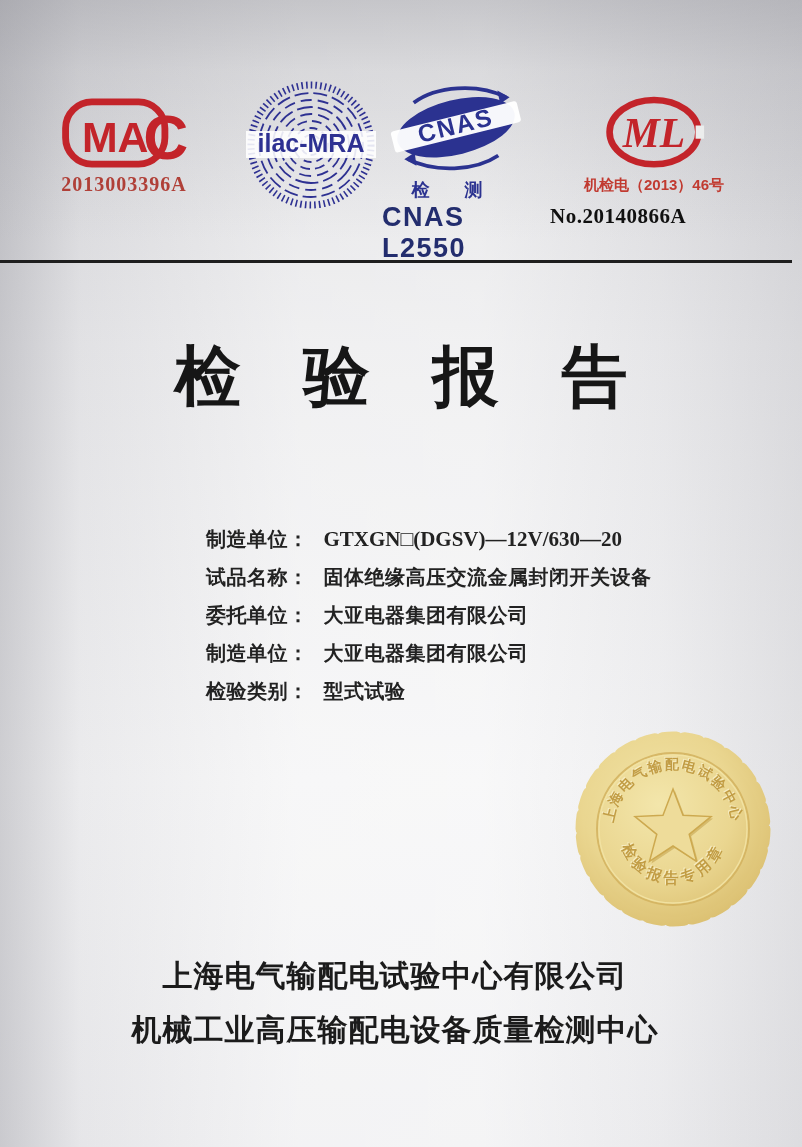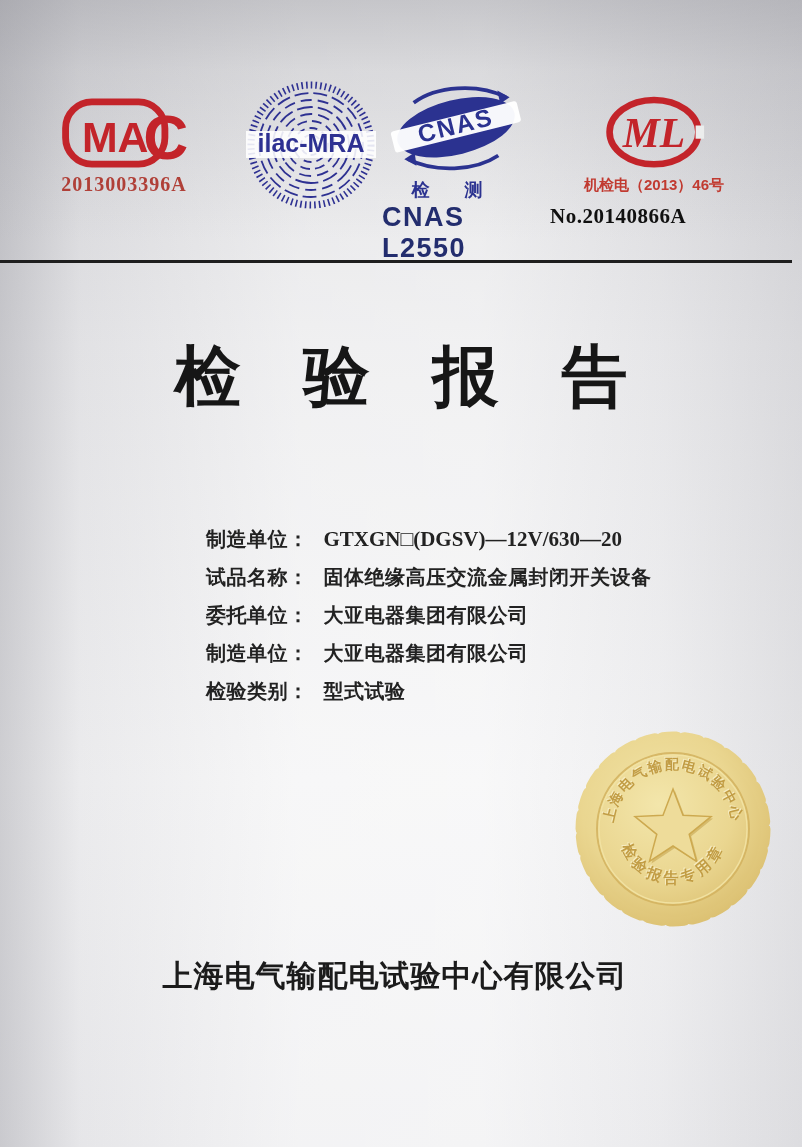--- a/index.html
+++ b/index.html
@@ -163,14 +163,15 @@
       <text font-size="15" font-weight="bold" letter-spacing="4" fill="#f6ecc2" transform="translate(-1,-1)">
         <textPath href="#arcBot" startOffset="50%" text-anchor="middle">检验报告专用章</textPath>
       </text>
       <text font-size="15" font-weight="bold" letter-spacing="4" fill="#c29d45">
         <textPath href="#arcBot" startOffset="50%" text-anchor="middle">检验报告专用章</textPath>
       </text>
     </svg>
   </div>
 
   <div class="footer-line l1">上海电气输配电试验中心有限公司</div>
+  <div class="footer-line l2">机械工业高压输配电设备质量检测中心</div>
 
 </div>
 
 </body></html>

